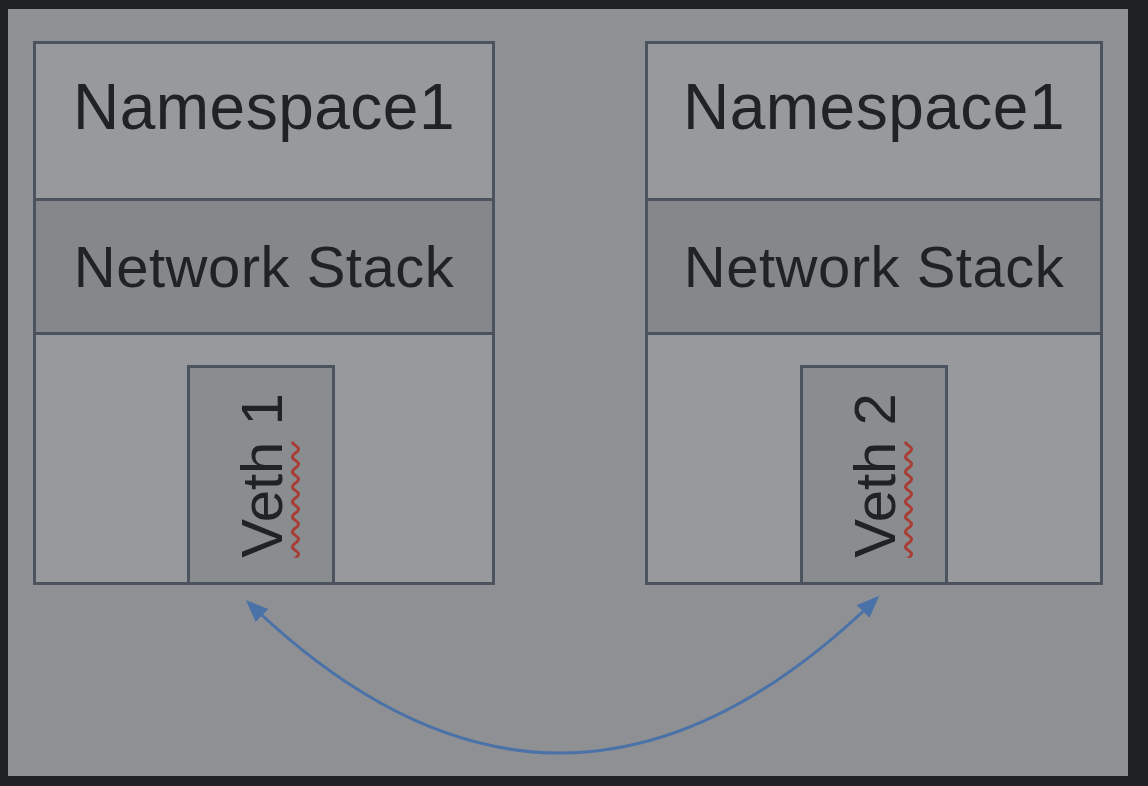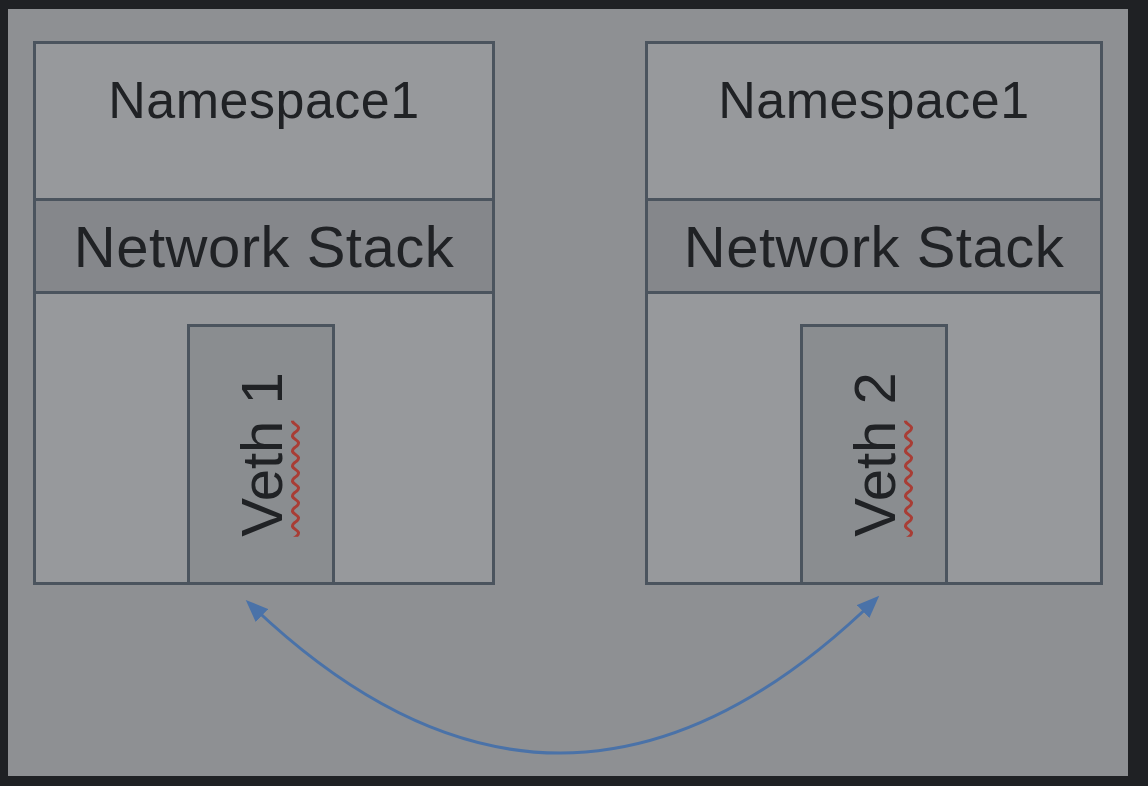--- a/index.html
+++ b/index.html
@@ -33,25 +33,25 @@
     border:3px solid var(--line);
     background:var(--box-fill);
     display:flex;flex-direction:column;
   }
   .ns-box.left{left:25px;width:462px;}
   .ns-box.right{left:637px;width:458px;}
   .ns-title{
     height:154px;flex:none;
     display:flex;justify-content:center;align-items:flex-start;
     padding-top:26px;
-    font-size:52px;color:var(--ink);
+    font-size:64px;color:var(--ink);
     letter-spacing:0.5px;
   }
   .ns-band{
-    height:96px;flex:none;
+    height:137px;flex:none;
     border-top:3px solid var(--line);
     border-bottom:3px solid var(--line);
     background:var(--band-fill);
     display:flex;justify-content:center;align-items:center;
     font-size:58px;color:var(--ink);
     letter-spacing:0.5px;
   }
   .ns-bottom{
     flex:1;position:relative;
   }

